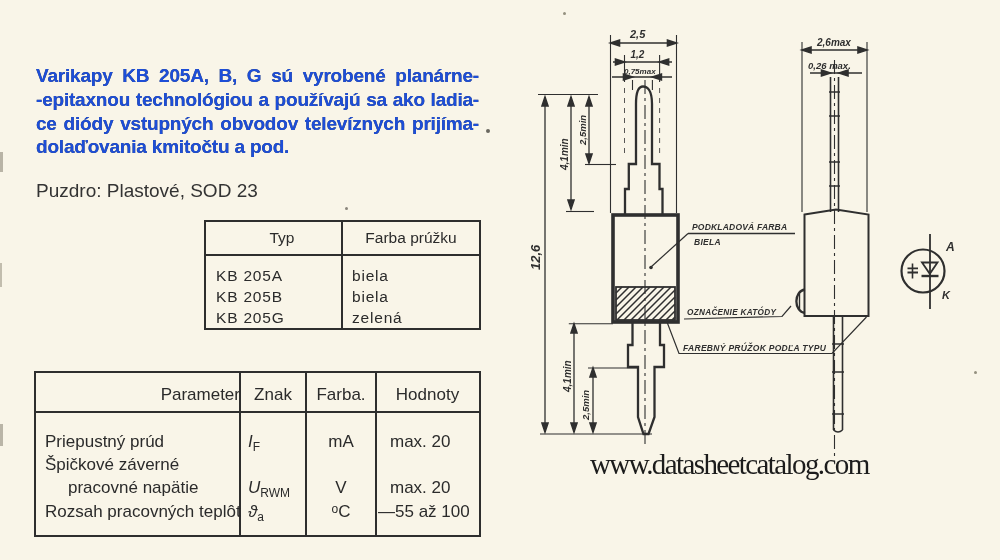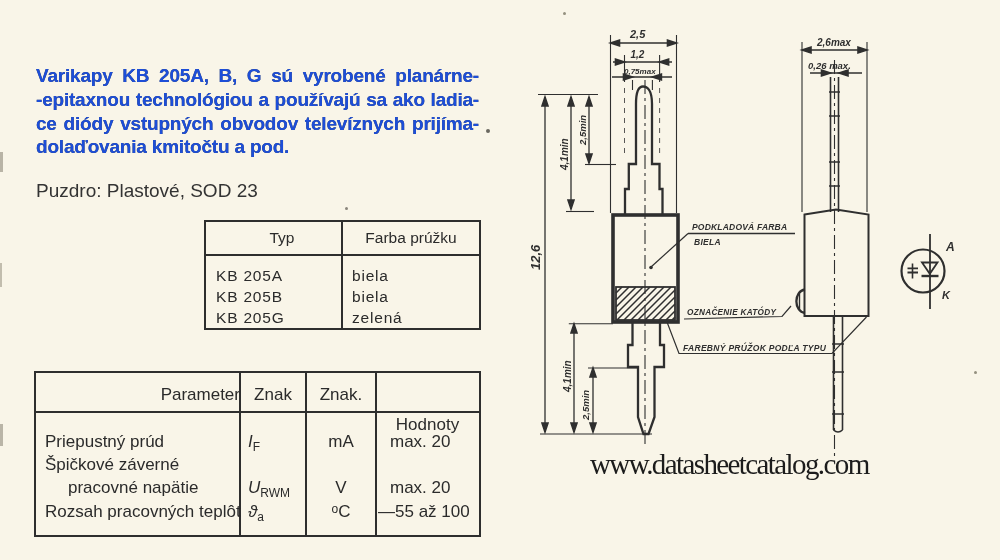--- a/index.html
+++ b/index.html
@@ -73,23 +73,23 @@
     <div class="abs v2"></div>
 
     <div class="abs v3"></div>
 
     <div class="abs hsep"></div>
 
     <div class="abs" style="left:0;top:12px;width:204px;text-align:right;">Parameter</div>
 
     <div class="abs" style="left:204px;top:12px;width:66px;text-align:center;">Znak</div>
 
-    <div class="abs" style="left:270px;top:12px;width:70px;text-align:center;">Znak.</div>
-
-    <div class="abs" style="left:340px;top:12px;width:103px;text-align:center;margin-top:30px;">Hodnoty</div>
+    <div class="abs" style="left:270px;top:12px;width:70px;text-align:center;">Farba.</div>
+
+    <div class="abs" style="left:340px;top:12px;width:103px;text-align:center;">Hodnoty</div>
 
     <div class="abs" style="left:9px;top:59px;">Priepustný prúd</div>
     <div class="abs" style="left:212px;top:59px;font-style:italic;">I<span style="font-size:12px;font-style:normal;vertical-align:-4px;">F</span></div>
     <div class="abs" style="left:270px;top:59px;width:70px;text-align:center;">mA</div>
     <div class="abs" style="left:354px;top:59px;">max. 20</div>
 
     <div class="abs" style="left:9px;top:82px;">Špičkové záverné</div>
 
     <div class="abs" style="left:32px;top:105px;">pracovné napätie</div>
     <div class="abs" style="left:212px;top:105px;font-style:italic;">U<span style="font-size:12px;font-style:normal;vertical-align:-4px;">RWM</span></div>

